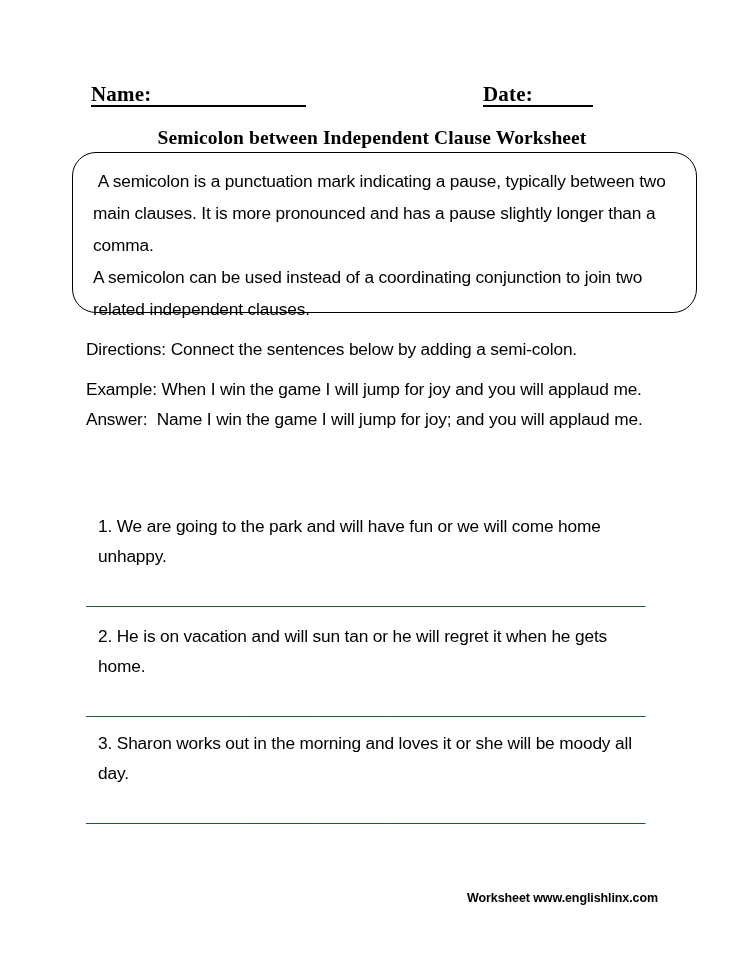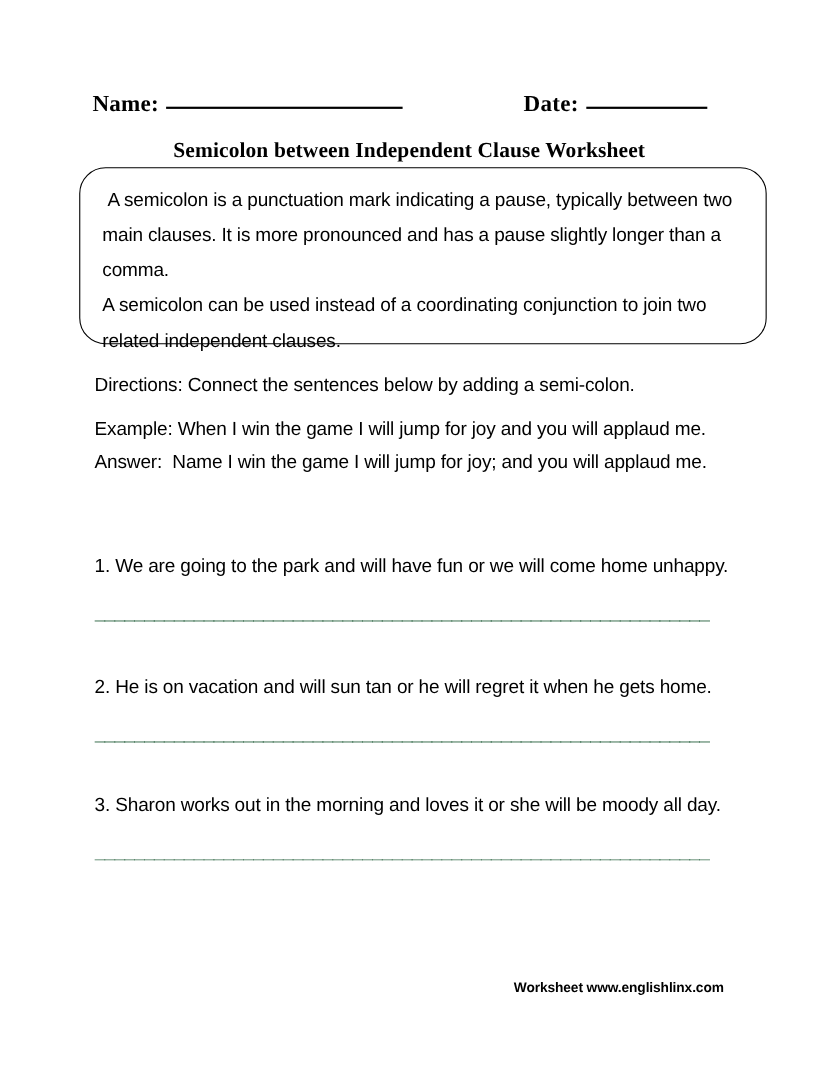--- a/index.html
+++ b/index.html
@@ -31,20 +31,21 @@
     left: 84px;
     top: 82px;
     width: 576px;
     height: 28px;
   }
   .field {
     position: absolute;
     display: flex;
     align-items: baseline;
     white-space: nowrap;
+    flex-direction: column;
   }
   .field-name { left: 0px; top: 0px; }
   .field-date { left: 392px; top: 0px; }
 
   .field-label {
     font-family: "Liberation Serif", serif;
     font-weight: bold;
     font-size: 21px;
     letter-spacing: 0.2px;
     color: #000;
@@ -126,21 +127,21 @@
     width: 580px;
   }
   .q1 { top: 499px; }
   .q2 { top: 609px; }
   .q3 { top: 716px; }
 
   .question-text {
     font-size: 17.3px;
     line-height: 30px;
     letter-spacing: -0.15px;
-    margin: 0;
+    margin: 12px;
   }
   .answer-rule {
     margin-top: 22px;
     font-size: 17.3px;
     line-height: 10px;
     letter-spacing: -0.6px;
     color: #14532d;
     white-space: nowrap;
     overflow: hidden;
     width: 570px;

